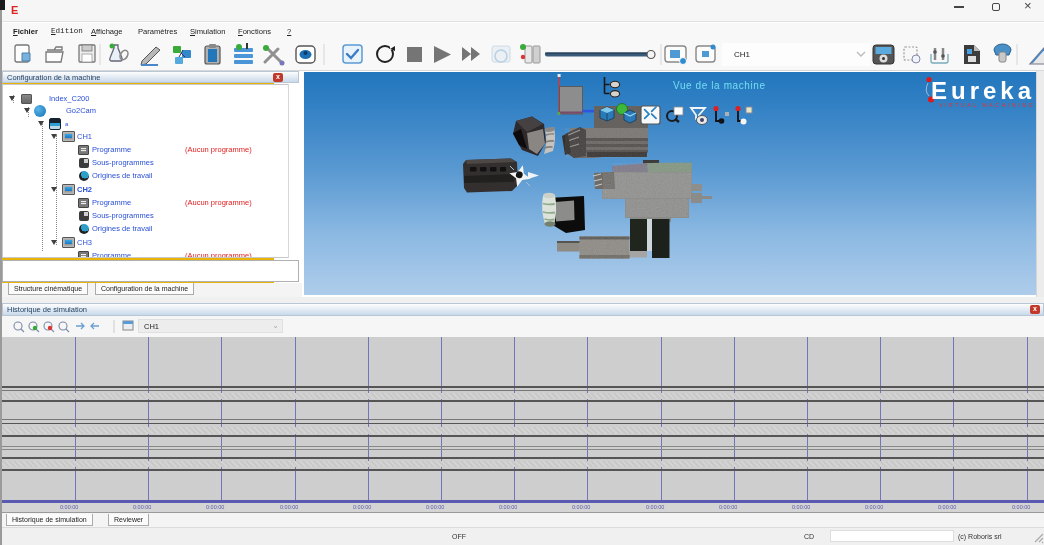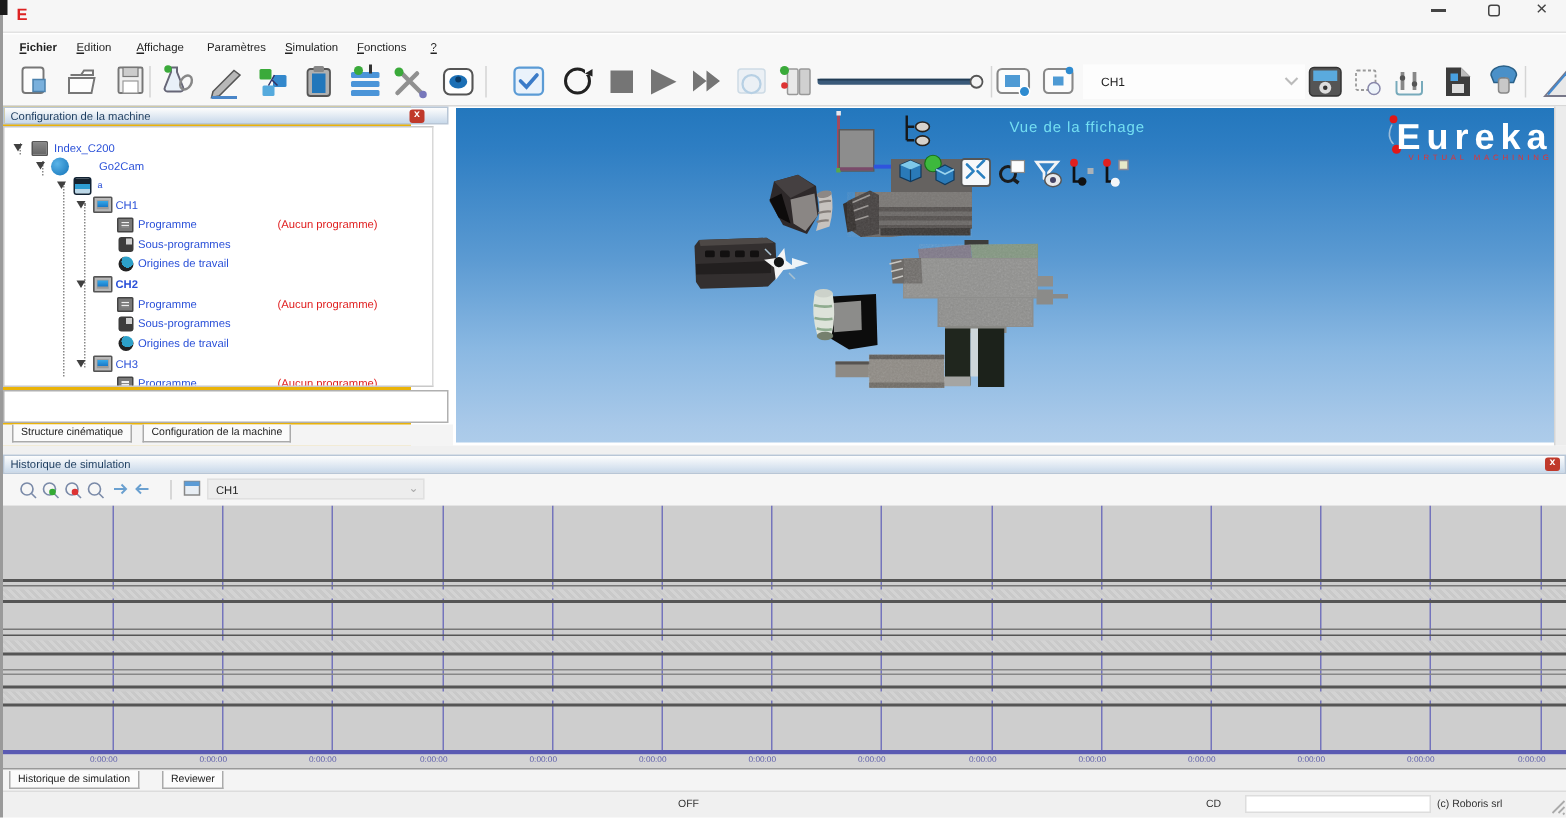--- a/index.html
+++ b/index.html
@@ -80,21 +80,21 @@
     <div style="position:absolute;left:9px;top:4px;width:12px;height:13px;font-size:11px;color:#d22;font-weight:bold;">E</div>
     <div id="winbtns">
       <span style="position:absolute;left:38px;top:6px;width:10px;height:2px;background:#444;"></span>
       <span style="position:absolute;left:76px;top:2.5px;width:8px;height:8px;border:1.6px solid #444;border-radius:2px;"></span>
       <span style="position:absolute;left:108px;top:-2px;font-size:13px;color:#444;">×</span>
     </div>
   </div>
 
   <div id="menubar">
     <span class="menuitem" style="left:11px;font-weight:bold;"><u>F</u>ichier</span>
-    <span class="menuitem" style="left:49px;"><u>E</u>dition</span>
+    <span class="menuitem" style="left:49px;font-family:Liberation Mono, monospace;"><u>E</u>dition</span>
     <span class="menuitem" style="left:89px;"><u>A</u>ffichage</span>
     <span class="menuitem" style="left:136px;">Paramètres</span>
     <span class="menuitem" style="left:188px;"><u>S</u>imulation</span>
     <span class="menuitem" style="left:236px;"><u>F</u>onctions</span>
     <span class="menuitem" style="left:285px;"><u>?</u></span>
   </div>
 
   <div id="toolbar">
   <svg width="1042" height="31" style="position:absolute;left:0;top:0;">
 
@@ -202,21 +202,21 @@
     <div id="lp-tree">
 
       <div class="abs" style="left:10px;top:10px;height:8px;border-left:1px dotted #888;"></div>
       <div class="abs" style="left:25px;top:22px;height:10px;border-left:1px dotted #888;"></div>
       <div class="abs" style="left:39px;top:36px;height:130px;border-left:1px dotted #888;"></div>
       <div class="abs" style="left:53px;top:50px;height:110px;border-left:1px dotted #888;"></div>
 
       <div class="treerow" style="left:0;top:8px;">
         <span class="arrow" style="left:6px;"></span>
         <span class="ticon" style="left:18px;top:1px;background:linear-gradient(#888,#666);border:1px solid #555;"></span>
-        <span class="tblue" style="position:absolute;left:33px;top:1px;">Index_C200</span>
+        <span class="tblue" style="position:absolute;left:46px;top:1px;">Index_C200</span>
       </div>
       <div class="treerow" style="left:0;top:20px;">
         <span class="arrow" style="left:21px;"></span>
         <span class="ticon" style="left:31px;top:0px;width:12px;height:12px;border-radius:6px;background:radial-gradient(circle at 35% 35%, #5ab4e8, #1272b8);"></span>
         <span class="tblue" style="position:absolute;left:63px;top:1px;">Go2Cam</span>
       </div>
       <div class="treerow" style="left:0;top:33px;">
         <span class="arrow" style="left:35px;"></span>
         <span class="ticon" style="left:46px;top:0px;width:12px;height:12px;border-radius:2px;background:linear-gradient(#16222e 0 35%, #2e9ed4 35% 70%, #bcd8e8 70%);border:1px solid #123;"></span>
         <span class="tblue" style="position:absolute;left:62px;top:3px;font-size:6px;">a</span>
@@ -433,21 +433,21 @@
       </g>
 
       <g>
         <circle cx="625" cy="7.5" r="2.6" fill="#e01818"></circle>
         <circle cx="627" cy="27.5" r="3" fill="#e01818"></circle>
         <path d="M624 11 q-4 8 1 13" stroke="#cdd8e4" stroke-width="1" fill="none" opacity="0.7"></path>
         <text x="627" y="27" font-size="24" font-weight="bold" fill="#ffffff" font-family="Liberation Sans" letter-spacing="4">Eureka</text>
         <text x="635" y="34.5" font-size="5.2" fill="#e83030" font-family="Liberation Sans" letter-spacing="2.55">VIRTUAL MACHINING</text>
       </g>
     </svg>
-    <div id="vuetext">Vue de la ffichage</div>
+    <div id="vuetext">Vue de la machine</div>
   </div>
   <div id="rightstrip"></div>
 
   <div id="gap1"></div>
   <div id="bp-title">Historique de simulation<span class="closebox">x</span></div>
   <div id="bp-toolbar">
     <svg width="300" height="21" style="position:absolute;left:0;top:0;">
       <g fill="none" stroke="#7a8aa8" stroke-width="1.1">
         <circle cx="16" cy="10" r="4"></circle>
           <line x1="19" y1="13" x2="22" y2="16"></line>

